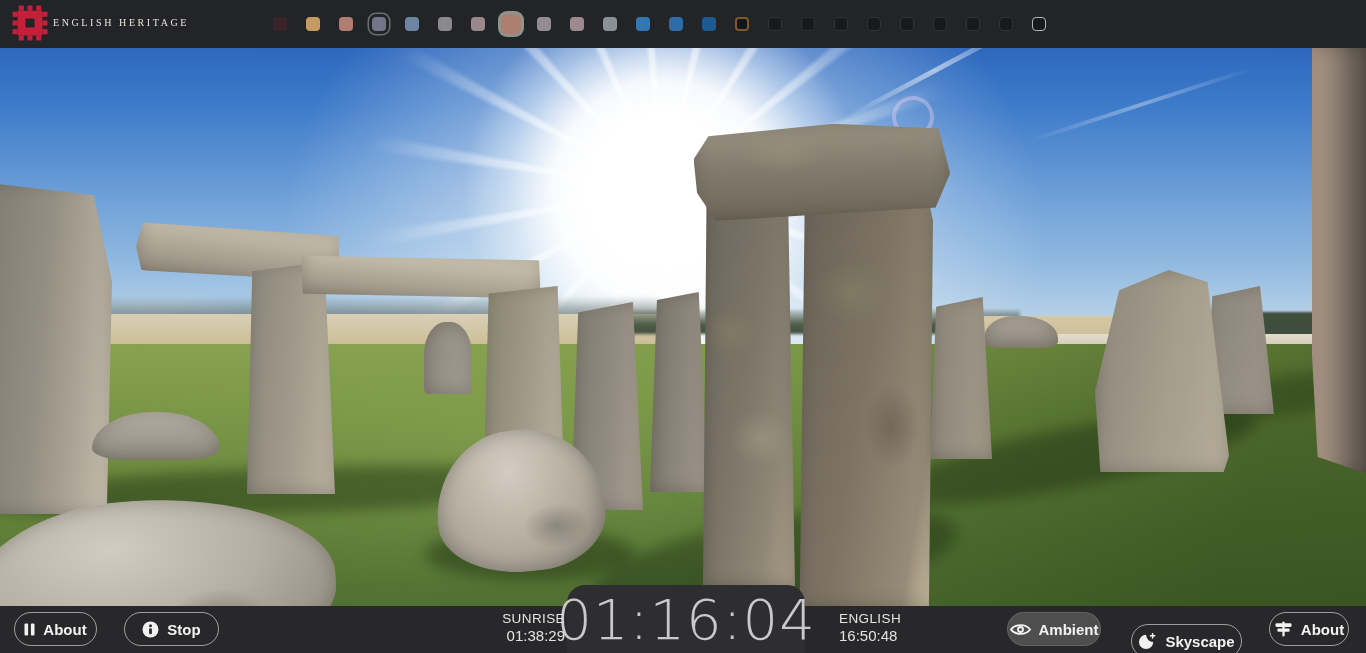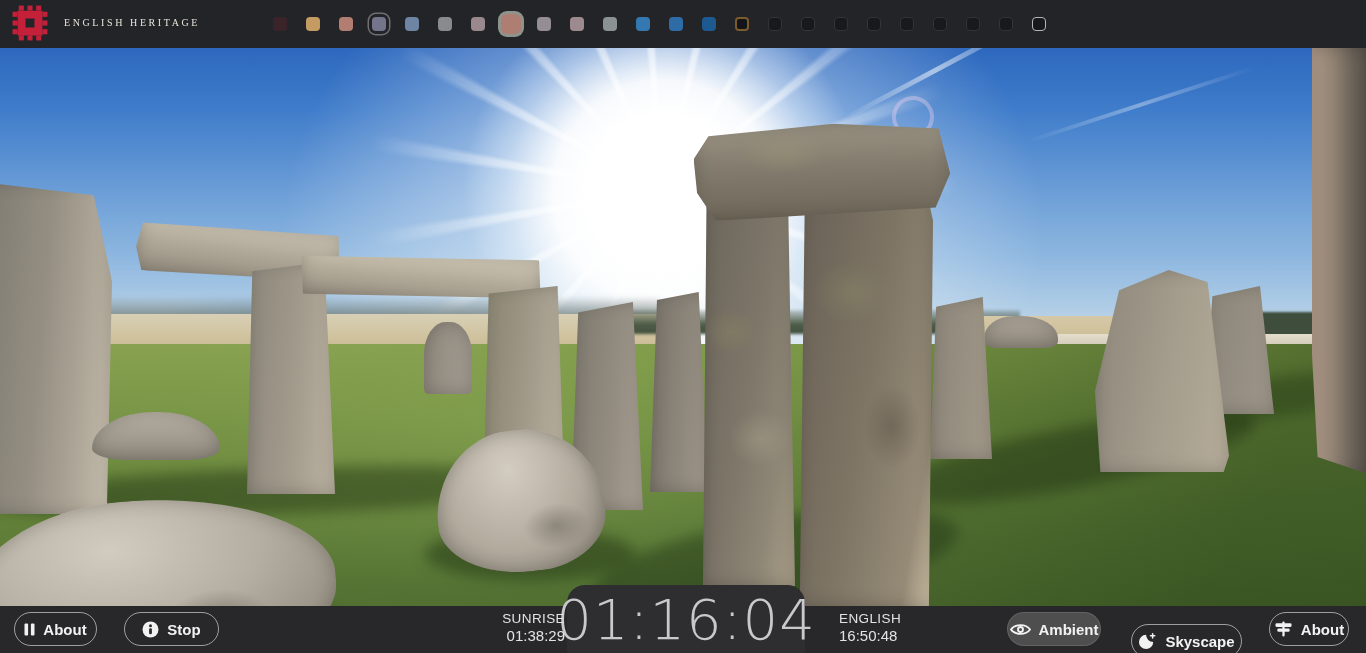--- a/index.html
+++ b/index.html
@@ -3,21 +3,21 @@
 <meta charset="utf-8">
 <title>Stonehenge</title>
 <style>
   * { margin:0; padding:0; box-sizing:border-box; }
   html,body { background:#111; }
   body { font-family:"Liberation Sans", sans-serif; }
   .stage { position:relative; width:1366px; height:653px; overflow:hidden; background:#232428; margin:0 auto; }
 
   
   .topbar { position:absolute; left:0; top:0; width:1366px; height:48px; background:#232428; z-index:30; }
-  .brand { position:absolute; left:12px; top:5px; display:flex; align-items:center; gap:16px; }
+  .brand { position:absolute; left:12px; top:5px; display:flex; align-items:center; gap:5px; }
   .brand svg { display:block; }
   .brand-text { display:flex; flex-direction:column; justify-content:center; }
   .brand-line1 { font-family:"Liberation Serif", serif; font-size:10px; letter-spacing:2.6px; color:#e9e5dc; margin-bottom:2px; }
   .brand-line2 { font-family:"Liberation Sans", sans-serif; font-size:18px; letter-spacing:5px; color:#ffffff; font-weight:400; }
   .timeline { position:absolute; left:0; top:0; width:1366px; height:48px; }
   .dot { position:absolute; top:17px; width:14px; height:14px; border-radius:4px; cursor:pointer; }
   .dot.v-selected-outline { box-shadow:0 0 0 3px #232428, 0 0 0 4.5px #6f6f72; }
   .dot.v-current-large { top:14px; width:20px; height:20px; border-radius:6px; box-shadow:0 0 0 3px #8e938c; }
   .dot.v-bronze-ring { border:2.5px solid #7c5a2b; }
   .dot.v-faint { border:1px solid #303338; }

